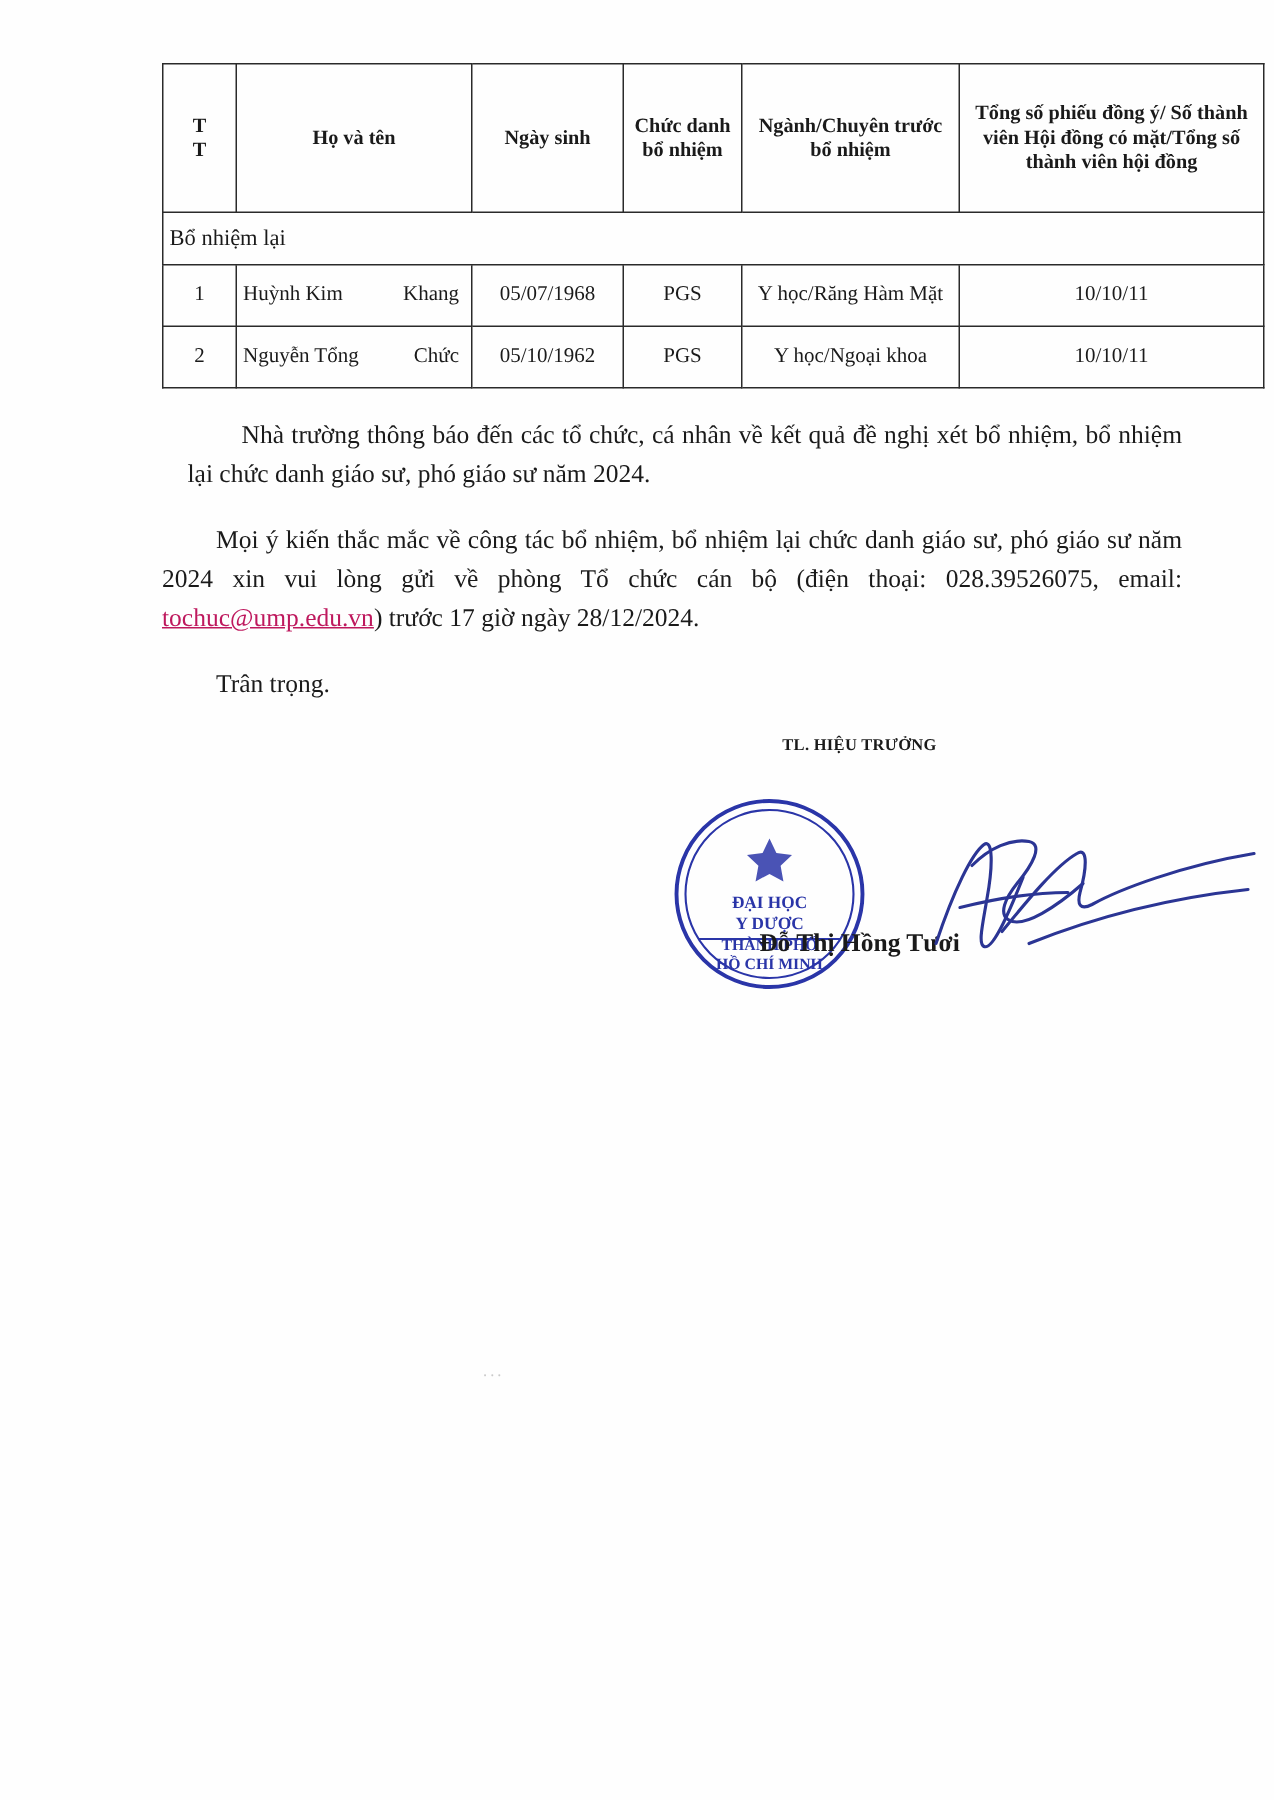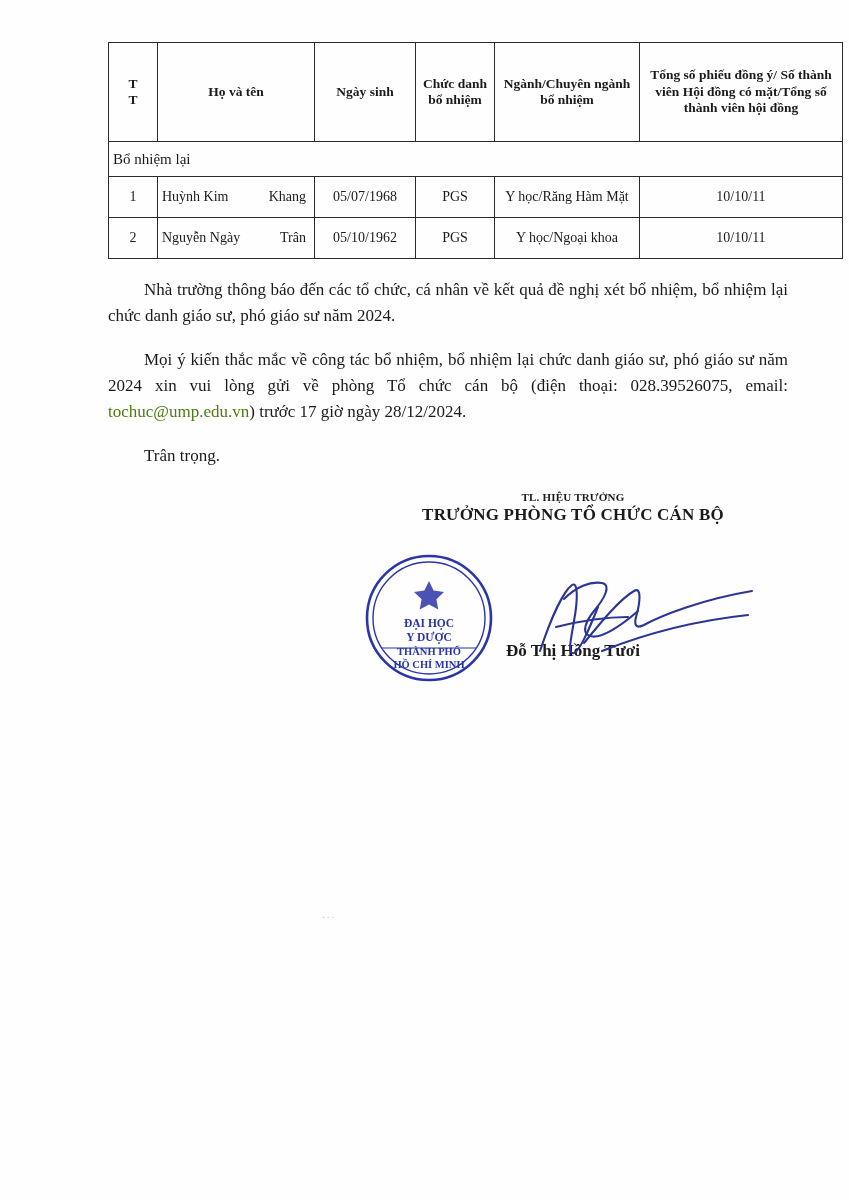--- a/index.html
+++ b/index.html
@@ -80,23 +80,24 @@
   td.major { text-align: center; font-size: 13.5px; border-radius: 17px; }
 
   
   .para {
     font-size: 17px;
     line-height: 1.55;
     text-align: justify;
     margin-top: 14px;
     text-indent: 36px;
   }
-  .para.first { margin-top: 18px; }
+  .para.first { margin-top: 18px; margin-left: 17px; }
   .para .link {
-    color: #4d7c0f;
+    color: #be185d;
+    text-decoration: underline;
   }
   .para.regards { margin-top: 16px; }
 
   
   .sig-block {
     margin-top: 22px;
     width: 100%;
     text-align: center;
   }
   .sig-inner {
@@ -168,21 +169,21 @@
     <table class="appoint">
       <thead>
         <tr>
           <th class="c-tt">
             <span>T</span><br>
             <span>T</span>
           </th>
           <th class="c-name">Họ và tên</th>
           <th class="c-dob">Ngày sinh</th>
           <th class="c-title">Chức danh bổ nhiệm</th>
-          <th class="c-major">Ngành/Chuyên ngành bổ nhiệm</th>
+          <th class="c-major">Ngành/Chuyên trước bổ nhiệm</th>
           <th class="c-votes">Tổng số phiếu đồng ý/ Số thành viên Hội đồng có mặt/Tổng số thành viên hội đồng</th>
         </tr>
       </thead>
       <tbody>
         <tr>
           <td class="section" colspan="6">Bổ nhiệm lại</td>
         </tr>
         <tr class="person">
           <td class="tt">1</td>
           <td class="name">
@@ -190,41 +191,40 @@
             <span class="given">Khang</span>
           </td>
           <td class="dob">05/07/1968</td>
           <td class="title">PGS</td>
           <td class="major">Y học/Răng Hàm Mặt</td>
           <td class="votes">10/10/11</td>
         </tr>
         <tr class="person">
           <td class="tt">2</td>
           <td class="name">
-            <span>Nguyễn Ngày</span>
-            <span class="given">Trân</span>
+            <span>Nguyễn Tổng</span>
+            <span class="given">Chức</span>
           </td>
           <td class="dob">05/10/1962</td>
           <td class="title">PGS</td>
           <td class="major">Y học/Ngoại khoa</td>
           <td class="votes">10/10/11</td>
         </tr>
       </tbody>
     </table>
 
     <p class="para first">Nhà trường thông báo đến các tổ chức, cá nhân về kết quả đề nghị xét bổ nhiệm, bổ nhiệm lại chức danh giáo sư, phó giáo sư năm 2024.</p>
 
     <p class="para"><span>Mọi ý kiến thắc mắc về công tác bổ nhiệm, bổ nhiệm lại chức danh giáo sư, phó giáo sư năm 2024 xin vui lòng gửi về phòng Tổ chức cán bộ (điện thoại: 028.39526075, email: </span><span class="link">tochuc@ump.edu.vn</span><span>) trước 17 giờ ngày 28/12/2024.</span></p>
 
     <p class="para regards">Trân trọng.</p>
 
     <div class="sig-block">
       <div class="sig-inner">
         <div class="sig-line1">TL. HIỆU TRƯỞNG</div>
-        <div class="sig-line2">TRƯỞNG PHÒNG TỔ CHỨC CÁN BỘ</div>
 
         <div class="sig-space">
 
           <div class="stamp">
             <svg width="134" height="134" viewBox="0 0 134 134" xmlns="http://www.w3.org/2000/svg">
               <circle cx="67" cy="67" r="62" fill="none" stroke="#2a35a8" stroke-width="2.6"></circle>
               <circle cx="67" cy="67" r="56" fill="none" stroke="#2a35a8" stroke-width="1.4"></circle>
               <path d="M67 30 l4.6 9.6 10.4 1.4 -7.6 7.2 1.9 10.4 -9.3-5 -9.3 5 1.9-10.4 -7.6-7.2 10.4-1.4z" fill="#2a35a8" opacity="0.85"></path>
               <text x="67" y="76" text-anchor="middle" font-family="Liberation Serif, serif" font-size="11.5" font-weight="bold" fill="#2a35a8">ĐẠI HỌC</text>
               <text x="67" y="90" text-anchor="middle" font-family="Liberation Serif, serif" font-size="11.5" font-weight="bold" fill="#2a35a8">Y DƯỢC</text>

